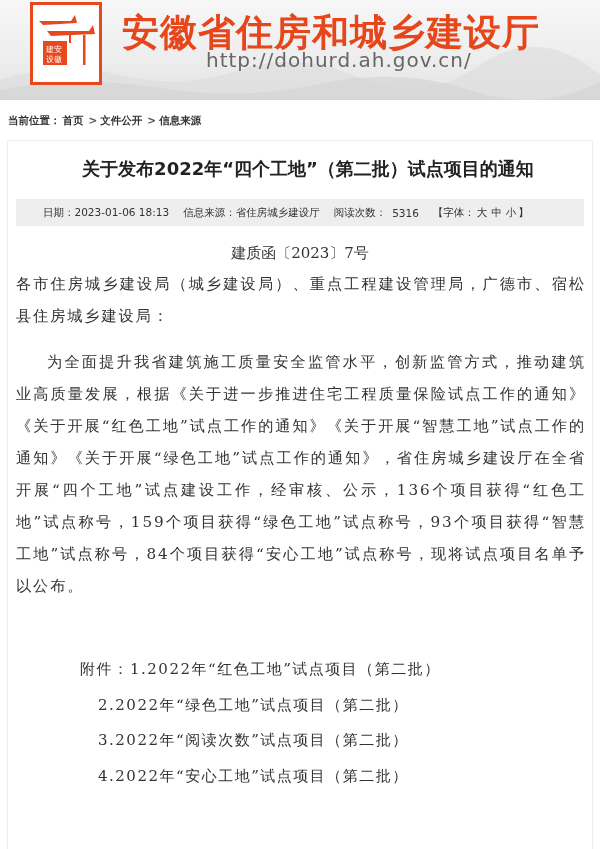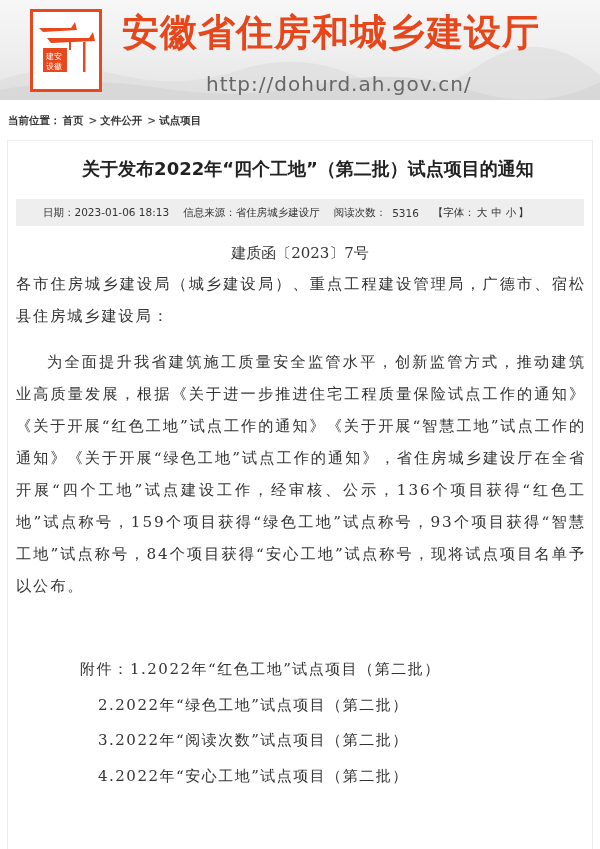--- a/index.html
+++ b/index.html
@@ -8,31 +8,31 @@
 
   .header {
     position: absolute; left: 0; top: 0; width: 600px; height: 100px;
     background: linear-gradient(180deg, #f7f7f7 0%, #eeeeee 55%, #e4e4e4 100%);
     overflow: hidden;
   }
   .header .mountains {
     position: absolute; left: 0; bottom: 0; width: 600px; height: 60px;
   }
   .logo {
-    position: absolute; left: 30px; top: 9px; width: 72px; height: 83px;
+    position: absolute; left: 30px; top: 2px; width: 72px; height: 83px;
     border: 3px solid #e8481c; background: #fff;
   }
   .logo svg { position: absolute; left: 0; top: 0; }
   .site-title {
     position: absolute; left: 122px; top: 8px; font-size: 37px; font-weight: bold;
     color: #e6461a; letter-spacing: 1px; white-space: nowrap;
     font-family: "DejaVu Sans", sans-serif;
   }
   .site-url {
-    position: absolute; left: 206px; top: 72px; font-size: 20px; color: #666;
+    position: absolute; left: 206px; top: 48px; font-size: 20px; color: #666;
     letter-spacing: 1px; font-family: "DejaVu Sans", sans-serif;
   }
 
   .breadcrumb {
     position: absolute; left: 8px; top: 114px; font-size: 10.5px; color: #333;
     white-space: nowrap;
   }
   .breadcrumb span { margin-right: 2px; font-weight: bold; }
   .breadcrumb .sep { margin: 0 3px; color: #555; }
   .breadcrumb .link { cursor: pointer; }
@@ -92,21 +92,21 @@
       <rect x="10" y="36" width="24" height="24" fill="#e8481c"></rect>
       <text x="13" y="47" font-size="8" fill="#fff" font-family="DejaVu Sans, sans-serif">建安</text>
       <text x="13" y="57" font-size="8" fill="#fff" font-family="DejaVu Sans, sans-serif">设徽</text>
     </svg>
   </div>
   <div class="site-title">安徽省住房和城乡建设厅</div>
   <div class="site-url">http://dohurd.ah.gov.cn/</div>
 </div>
 
 <div class="breadcrumb">
-  <span>当前位置：</span><span class="link">首页</span><span class="sep">&gt;</span><span class="link">文件公开</span><span class="sep">&gt;</span><span class="link">试点项目</span>
+  <span>当前位置：</span><span class="link">首页</span><span class="sep">&gt;</span><span class="link">文件公开</span><span class="sep">&gt;</span><span class="link">信息来源</span>
 </div>
 
 <div class="content-box"></div>
 
 <h1 class="art-title">关于发布2022年“四个工地”（第二批）试点项目的通知</h1>
 
 <div class="meta-bar">
   <span class="item">日期：2023-01-06 18:13</span>
   <span class="item">信息来源：省住房城乡建设厅</span>
   <span>阅读次数：</span>

